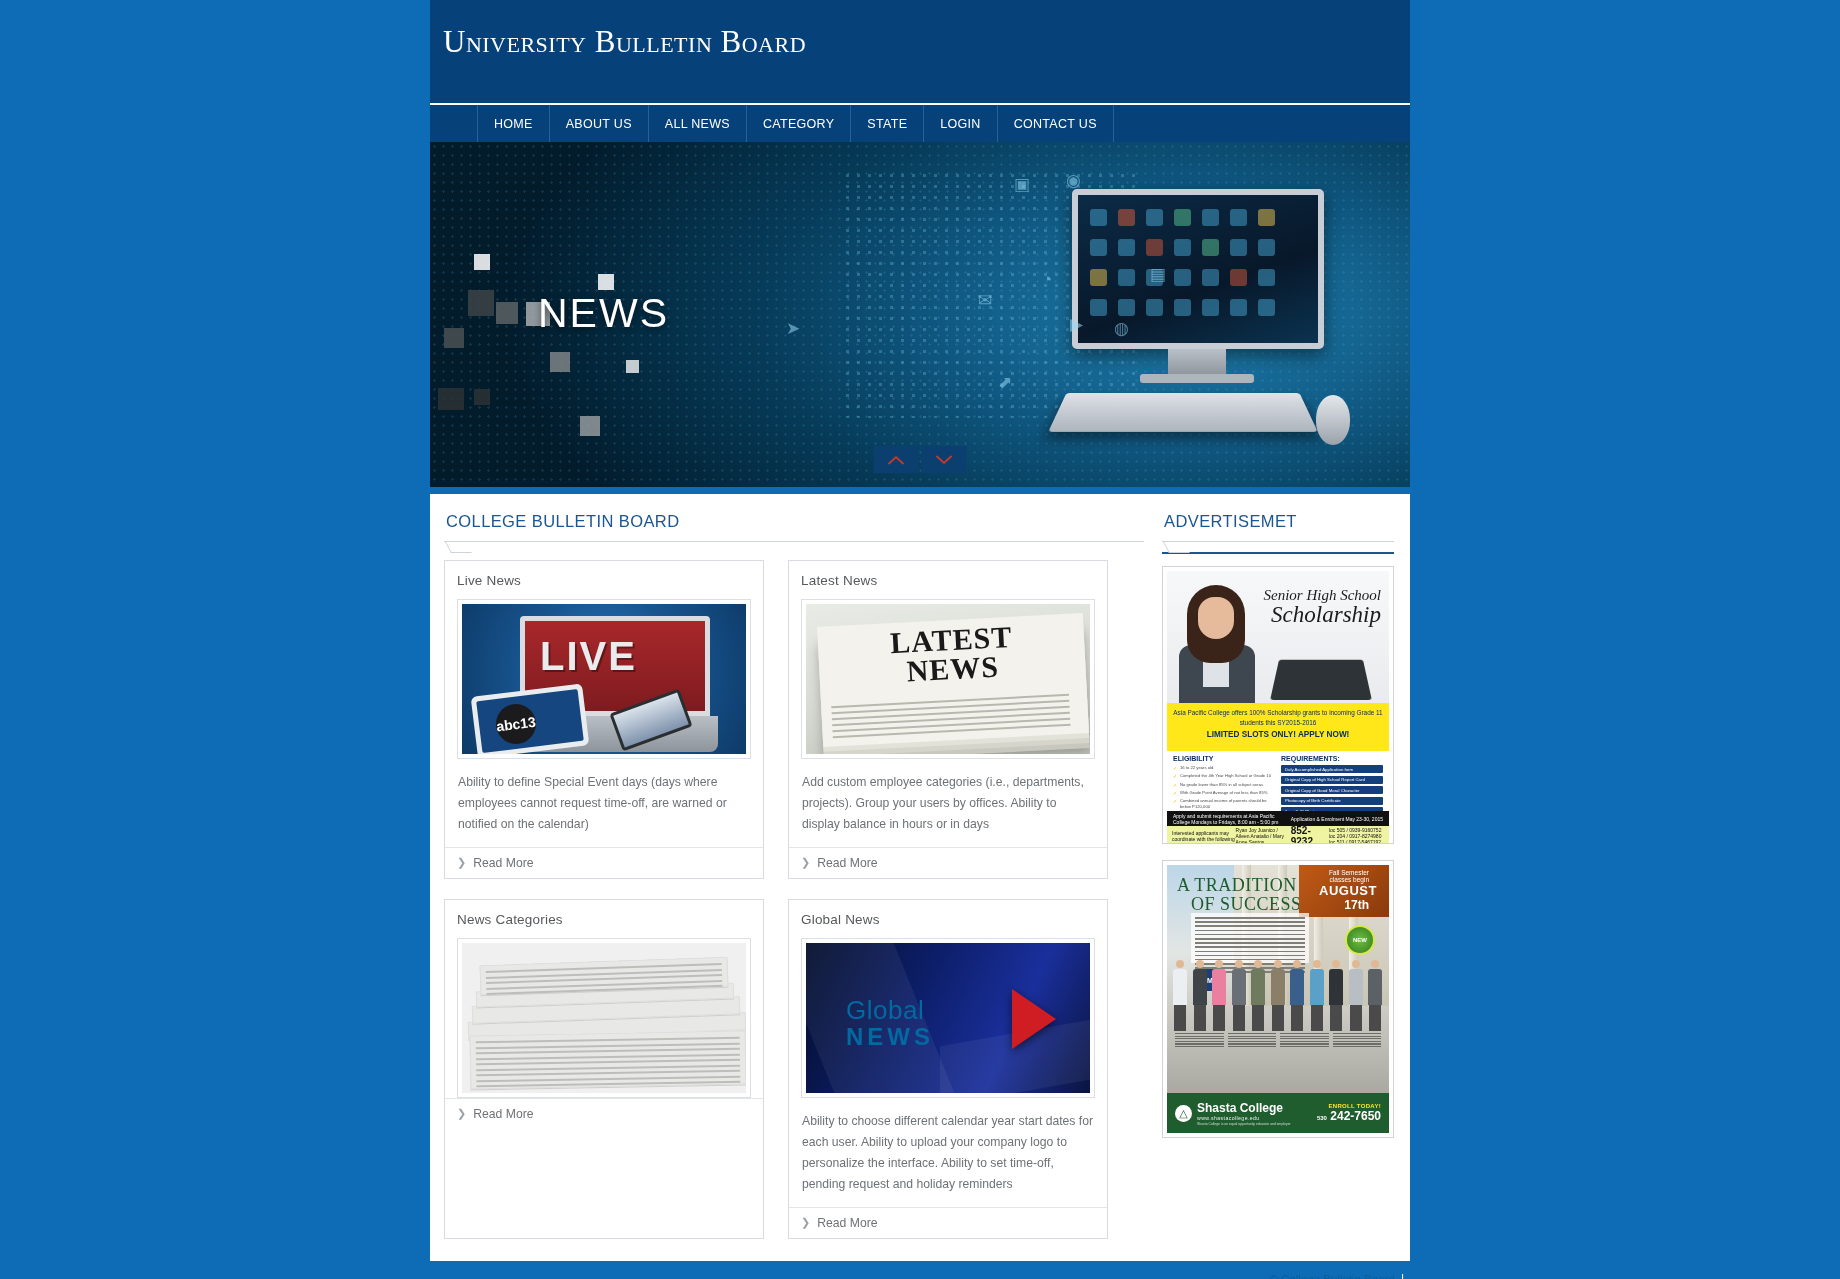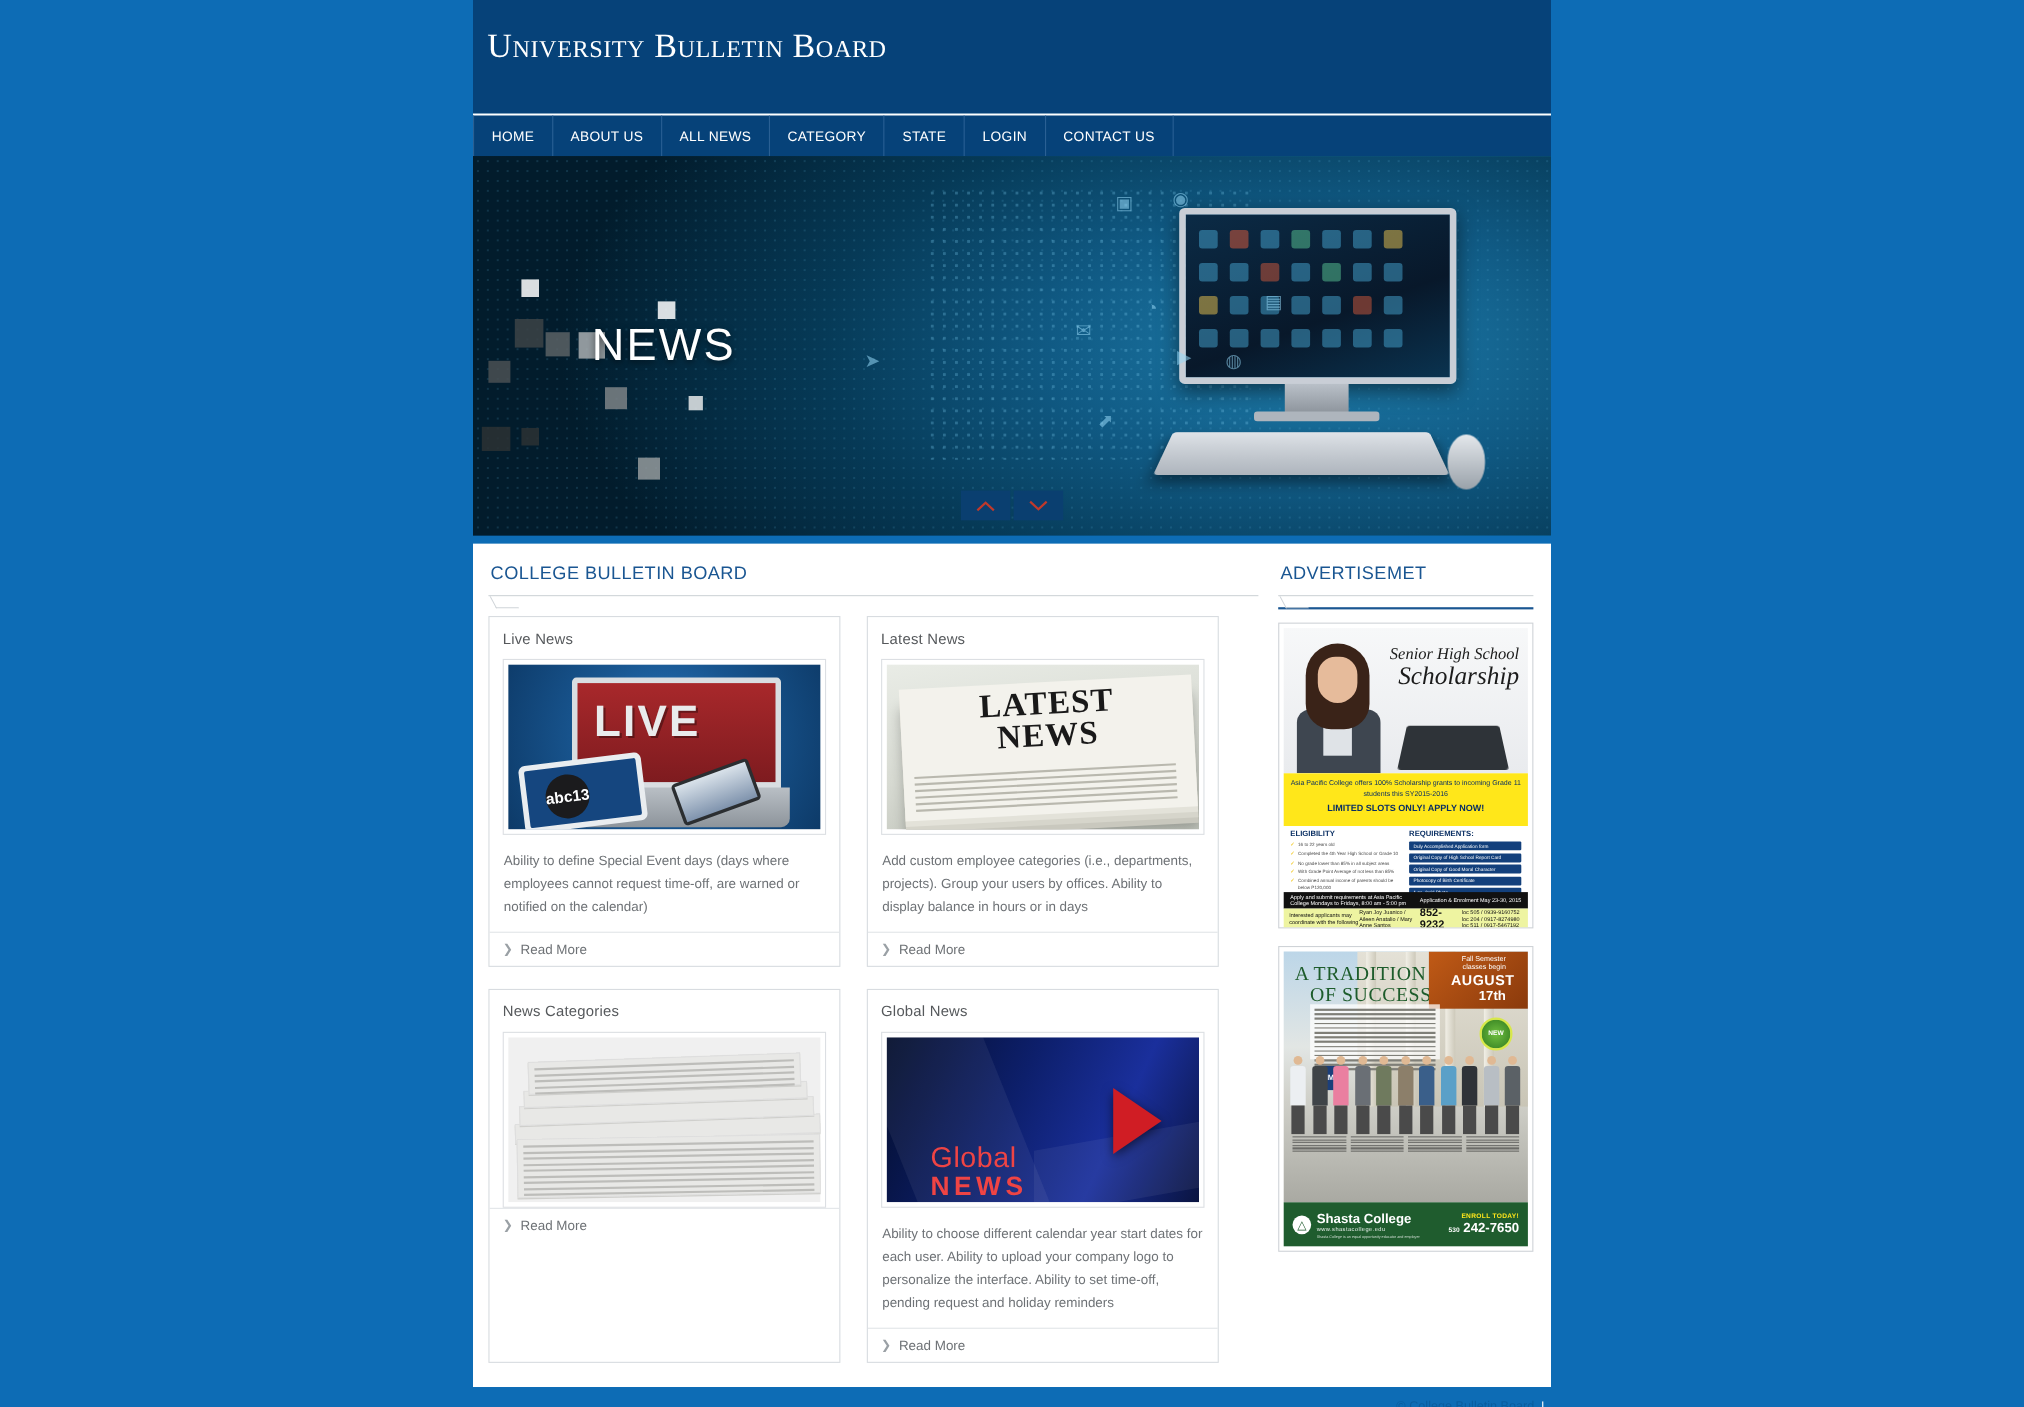--- a/index.html
+++ b/index.html
@@ -28,20 +28,21 @@
     font-variant: small-caps;
     letter-spacing: 0.5px;
     white-space: nowrap;
   }
   .navbar {
     background: #064279;
     border-top: 2px solid #ffffff;
     height: 39px;
     display: flex;
     align-items: stretch;
+    padding-left: 47px;
   }
   .nav-item {
     color: #ffffff;
     font-size: 12.5px;
     letter-spacing: .3px;
     display: flex; align-items: center;
     padding: 0 16px;
     border-right: 1px solid #2a6094;
     cursor: pointer;
     white-space: nowrap;
@@ -239,21 +240,21 @@
         box-shadow: 0 1px 0 #cfcfcc, inset 0 0 0 1px #dedede; }
   .np-lines { position: absolute; inset: 6px; }
   .np-lines i { display: block; height: 2px; background: #bdbdba; margin-bottom: 3.5px; }
 
   .art-global { position: absolute; inset: 0;
     background: linear-gradient(115deg,#030d2b 0%, #0d1f6b 40%, #1a2f9c 70%, #0a1440 100%); }
   .glob-ray { position: absolute; background: rgba(255,255,255,.06); }
   .glob-arrow { position: absolute; right: 34px; top: 46px; width: 0; height: 0;
     border-top: 30px solid transparent; border-bottom: 30px solid transparent;
     border-left: 44px solid #d01d24; filter: drop-shadow(0 3px 5px rgba(0,0,0,.6)); }
-  .glob-txt { position: absolute; left: 40px; top: 52px; color: #ef4444; margin-top: 42px; }
+  .glob-txt { position: absolute; left: 40px; top: 52px; color: #0369a1; }
   .glob-txt .g1 { font-size: 26px; letter-spacing: .5px; font-weight: 400; }
   .glob-txt .g2 { font-size: 24px; letter-spacing: 4px; font-weight: 700; margin-top: -3px; }
 
   
   .ad-rule { border-top: 2px solid #1a5692; margin-bottom: 12px; }
   .ad {
     width: 232px; height: 278px;
     border: 1px solid #cfd3d7;
     margin-bottom: 16px;
     position: relative; overflow: hidden;

